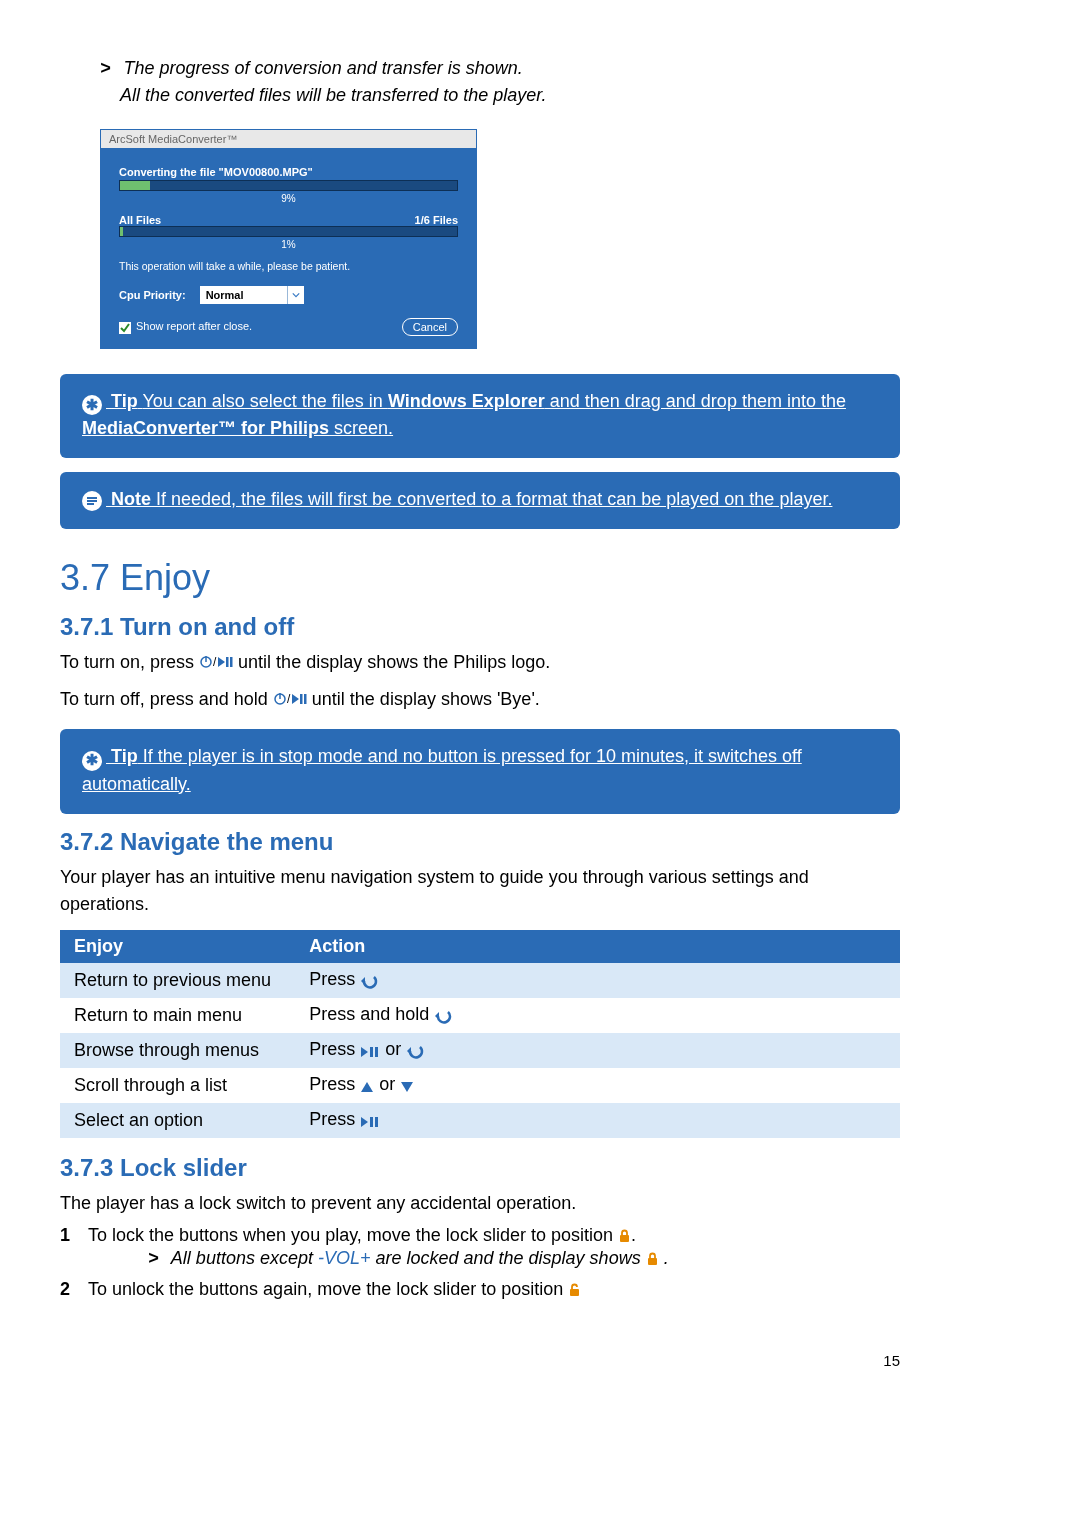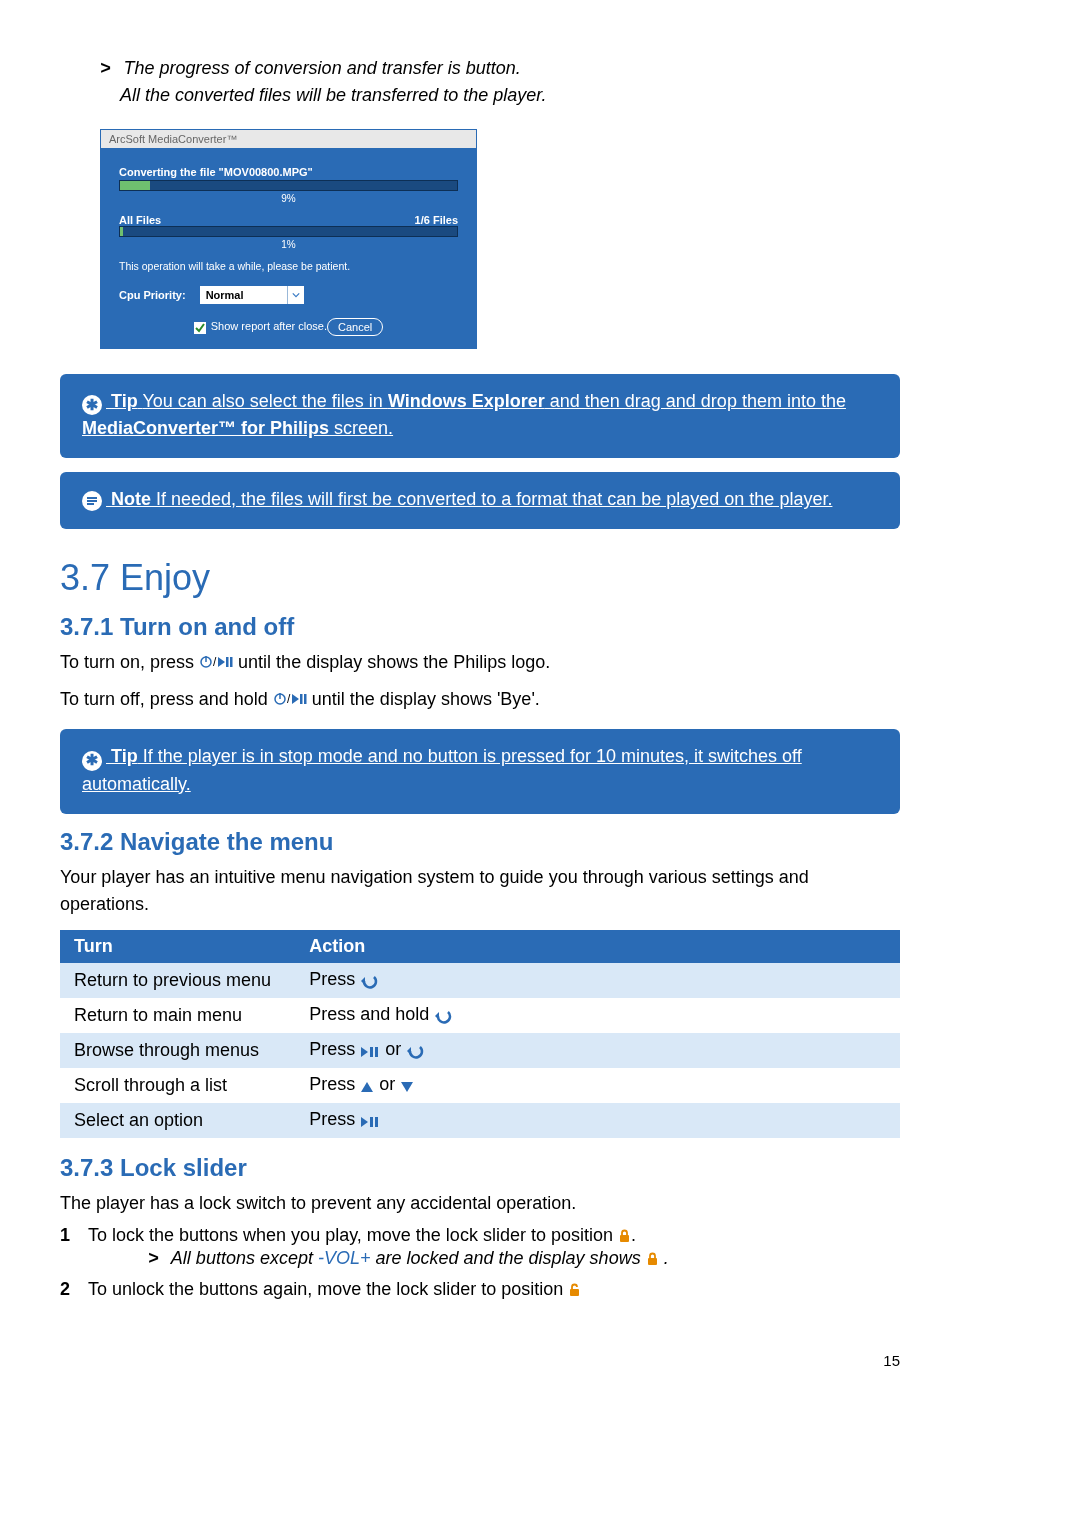--- a/index.html
+++ b/index.html
@@ -58,21 +58,21 @@
   .cpu-row { display:flex; align-items:center; gap:14px; font-size:11px; margin-bottom:14px; font-weight:bold;}
   .cpu-select {
     background:#fff; color:#000; height:18px; display:flex; align-items:center;
     padding:0 18px 0 6px; position:relative; font-size:11px; width:80px;
   }
   .cpu-select .chev {
     position:absolute; right:0; top:0; width:16px; height:18px;
     border-left:1px solid #99b8d8; display:flex; align-items:center; justify-content:center;
   }
   .cpu-select .chev svg{width:8px;height:8px;}
-  .foot-row { display:flex; justify-content:center; align-items:center;}
+  .foot-row { display:flex; justify-content:space-between; align-items:center;}
   .checkbox {
     width:12px; height:12px; background:#fff; display:inline-flex; align-items:center;
     justify-content:center; margin-right:5px; vertical-align:middle;
   }
   .checkbox svg{width:10px;height:10px;}
   .cancel-btn {
     border:1px solid #fff; color:#fff; padding:2px 10px; border-radius:9px; background:transparent;
     font-size:11px;
   }
   .callout {
@@ -108,21 +108,21 @@
   ol.lock li { display:flex; gap:14px; margin:8px 0; align-items:flex-start;}
   ol.lock .num { font-weight:bold; width:14px;}
   .subline { margin-left:60px; font-style:italic;}
   .vol { color:#2a6bb5; font-style:italic;}
 </style>
 </head>
 <body>
 
 <div class="step-intro">
   <span class="gt">&gt;</span>
-  <span>The progress of conversion and transfer is button.</span><br>
+  <span>The progress of conversion and transfer is shown.</span><br>
   <span style="margin-left:20px;">All the converted files will be transferred to the player.</span>
 </div>
 
 <div class="screenshot">
   <div class="titlebar">ArcSoft MediaConverter™</div>
   <div class="body">
     <div class="progress-label">Converting the file "MOV00800.MPG"</div>
     <div class="progress-bar">
         <div class="fill" style="width:9%"></div>
       </div>
@@ -218,21 +218,21 @@
   <span class="badge">✱</span>
   <span class="lead">Tip</span><span> If the player is in stop mode and no button is pressed for 10 minutes, it switches off automatically.</span>
 </div>
 
 <h2 class="subsection">3.7.2 Navigate the menu</h2>
 <p>Your player has an intuitive menu navigation system to guide you through various settings and operations.</p>
 
 <table class="goal-table">
   <tbody>
       <tr>
-    <th style="width:28%">Turn</th>
+    <th style="width:28%">Enjoy</th>
     <th>Action</th>
   </tr>
   <tr class="even">
     <td>Return to previous menu</td>
     <td><span>Press </span>
       <span class="back-icon"><svg width="20" height="16" viewBox="0 0 20 16">
               <path d="M14 3 A6 6 0 1 1 4 7" fill="none" stroke="#2a6bb5" stroke-width="2.5"></path>
               <path d="M1 7 L5 3 L5 11 Z" fill="#2a6bb5"></path>
             </svg></span>
     </td>

